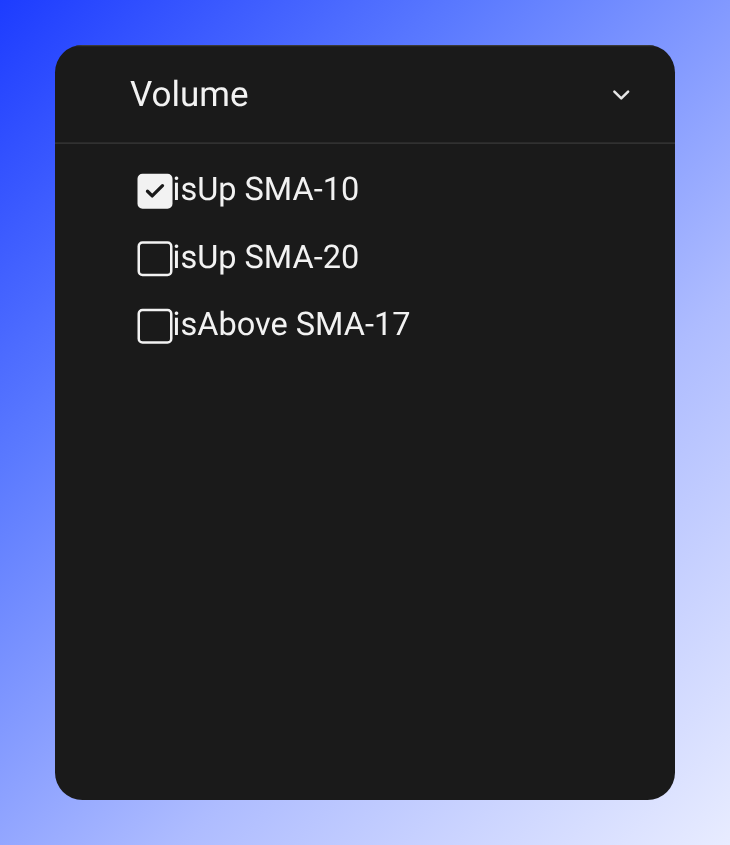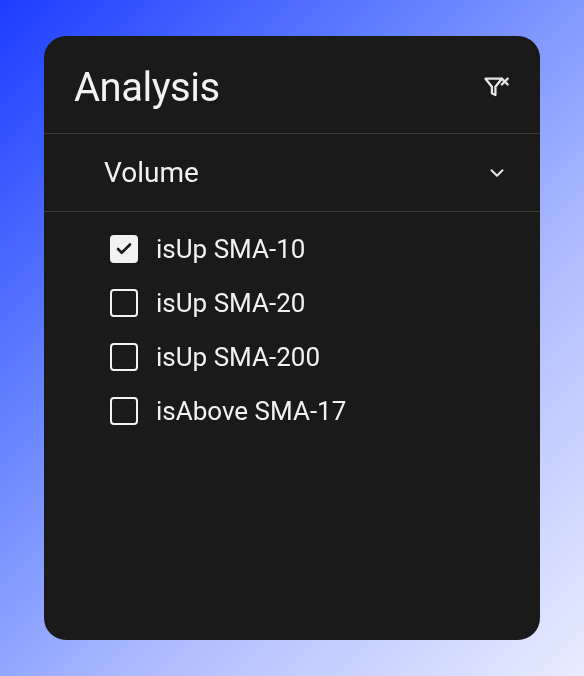--- a/index.html
+++ b/index.html
@@ -61,22 +61,21 @@
     .chevron {
       width: 22px;
       height: 22px;
       color: #e5e5e5;
     }
     .section-body {
       padding: 10px 28px 12px 66px;
     }
     .check-row {
       display: flex;
-      align-items: center;
-      gap: 18px;
+      align-items: flex-end;
       padding: 12px 0;
       cursor: pointer;
     }
     .checkbox {
       width: 28px;
       height: 28px;
       border: 2.5px solid #f2f2f2;
       border-radius: 4px;
       background: transparent;
       display: flex;
@@ -94,30 +93,20 @@
     }
     .check-label {
       font-size: 26px;
       font-weight: 400;
     }
   </style>
 </head>
 <body>
 
 <div class="panel">
-  <div class="panel-header">
-    <div class="panel-title">Analysis</div>
-    <div class="clear-btn">
-      <svg viewBox="0 0 24 24" fill="none" stroke="currentColor" stroke-width="2" stroke-linecap="round" stroke-linejoin="round" width="28" height="28">
-        <path d="M3 4h14l-5.5 7v7l-3-1.5V11L3 4z"></path>
-        <line x1="17" y1="4" x2="22" y2="9"></line>
-        <line x1="22" y1="4" x2="17" y2="9"></line>
-      </svg>
-    </div>
-  </div>
 
 
   <div class="section">
     <div class="section-header">
       <div class="section-title">Volume</div>
       <svg class="chevron" viewBox="0 0 24 24" fill="none" stroke="currentColor" stroke-width="2.2" stroke-linecap="round" stroke-linejoin="round">
         <polyline points="6 9 12 15 18 9"></polyline>
       </svg>
     </div>
   </div>
@@ -132,24 +121,20 @@
           </svg>
         </div>
         <div class="check-label">isUp SMA-10</div>
       </div>
 
       <div class="check-row">
         <div class="checkbox"></div>
         <div class="check-label">isUp SMA-20</div>
       </div>
 
-      <div class="check-row">
-        <div class="checkbox"></div>
-        <div class="check-label">isUp SMA-200</div>
-      </div>
 
       <div class="check-row">
         <div class="checkbox"></div>
         <div class="check-label">isAbove SMA-17</div>
       </div>
 
     </div>
   </div>
 </div>
 

